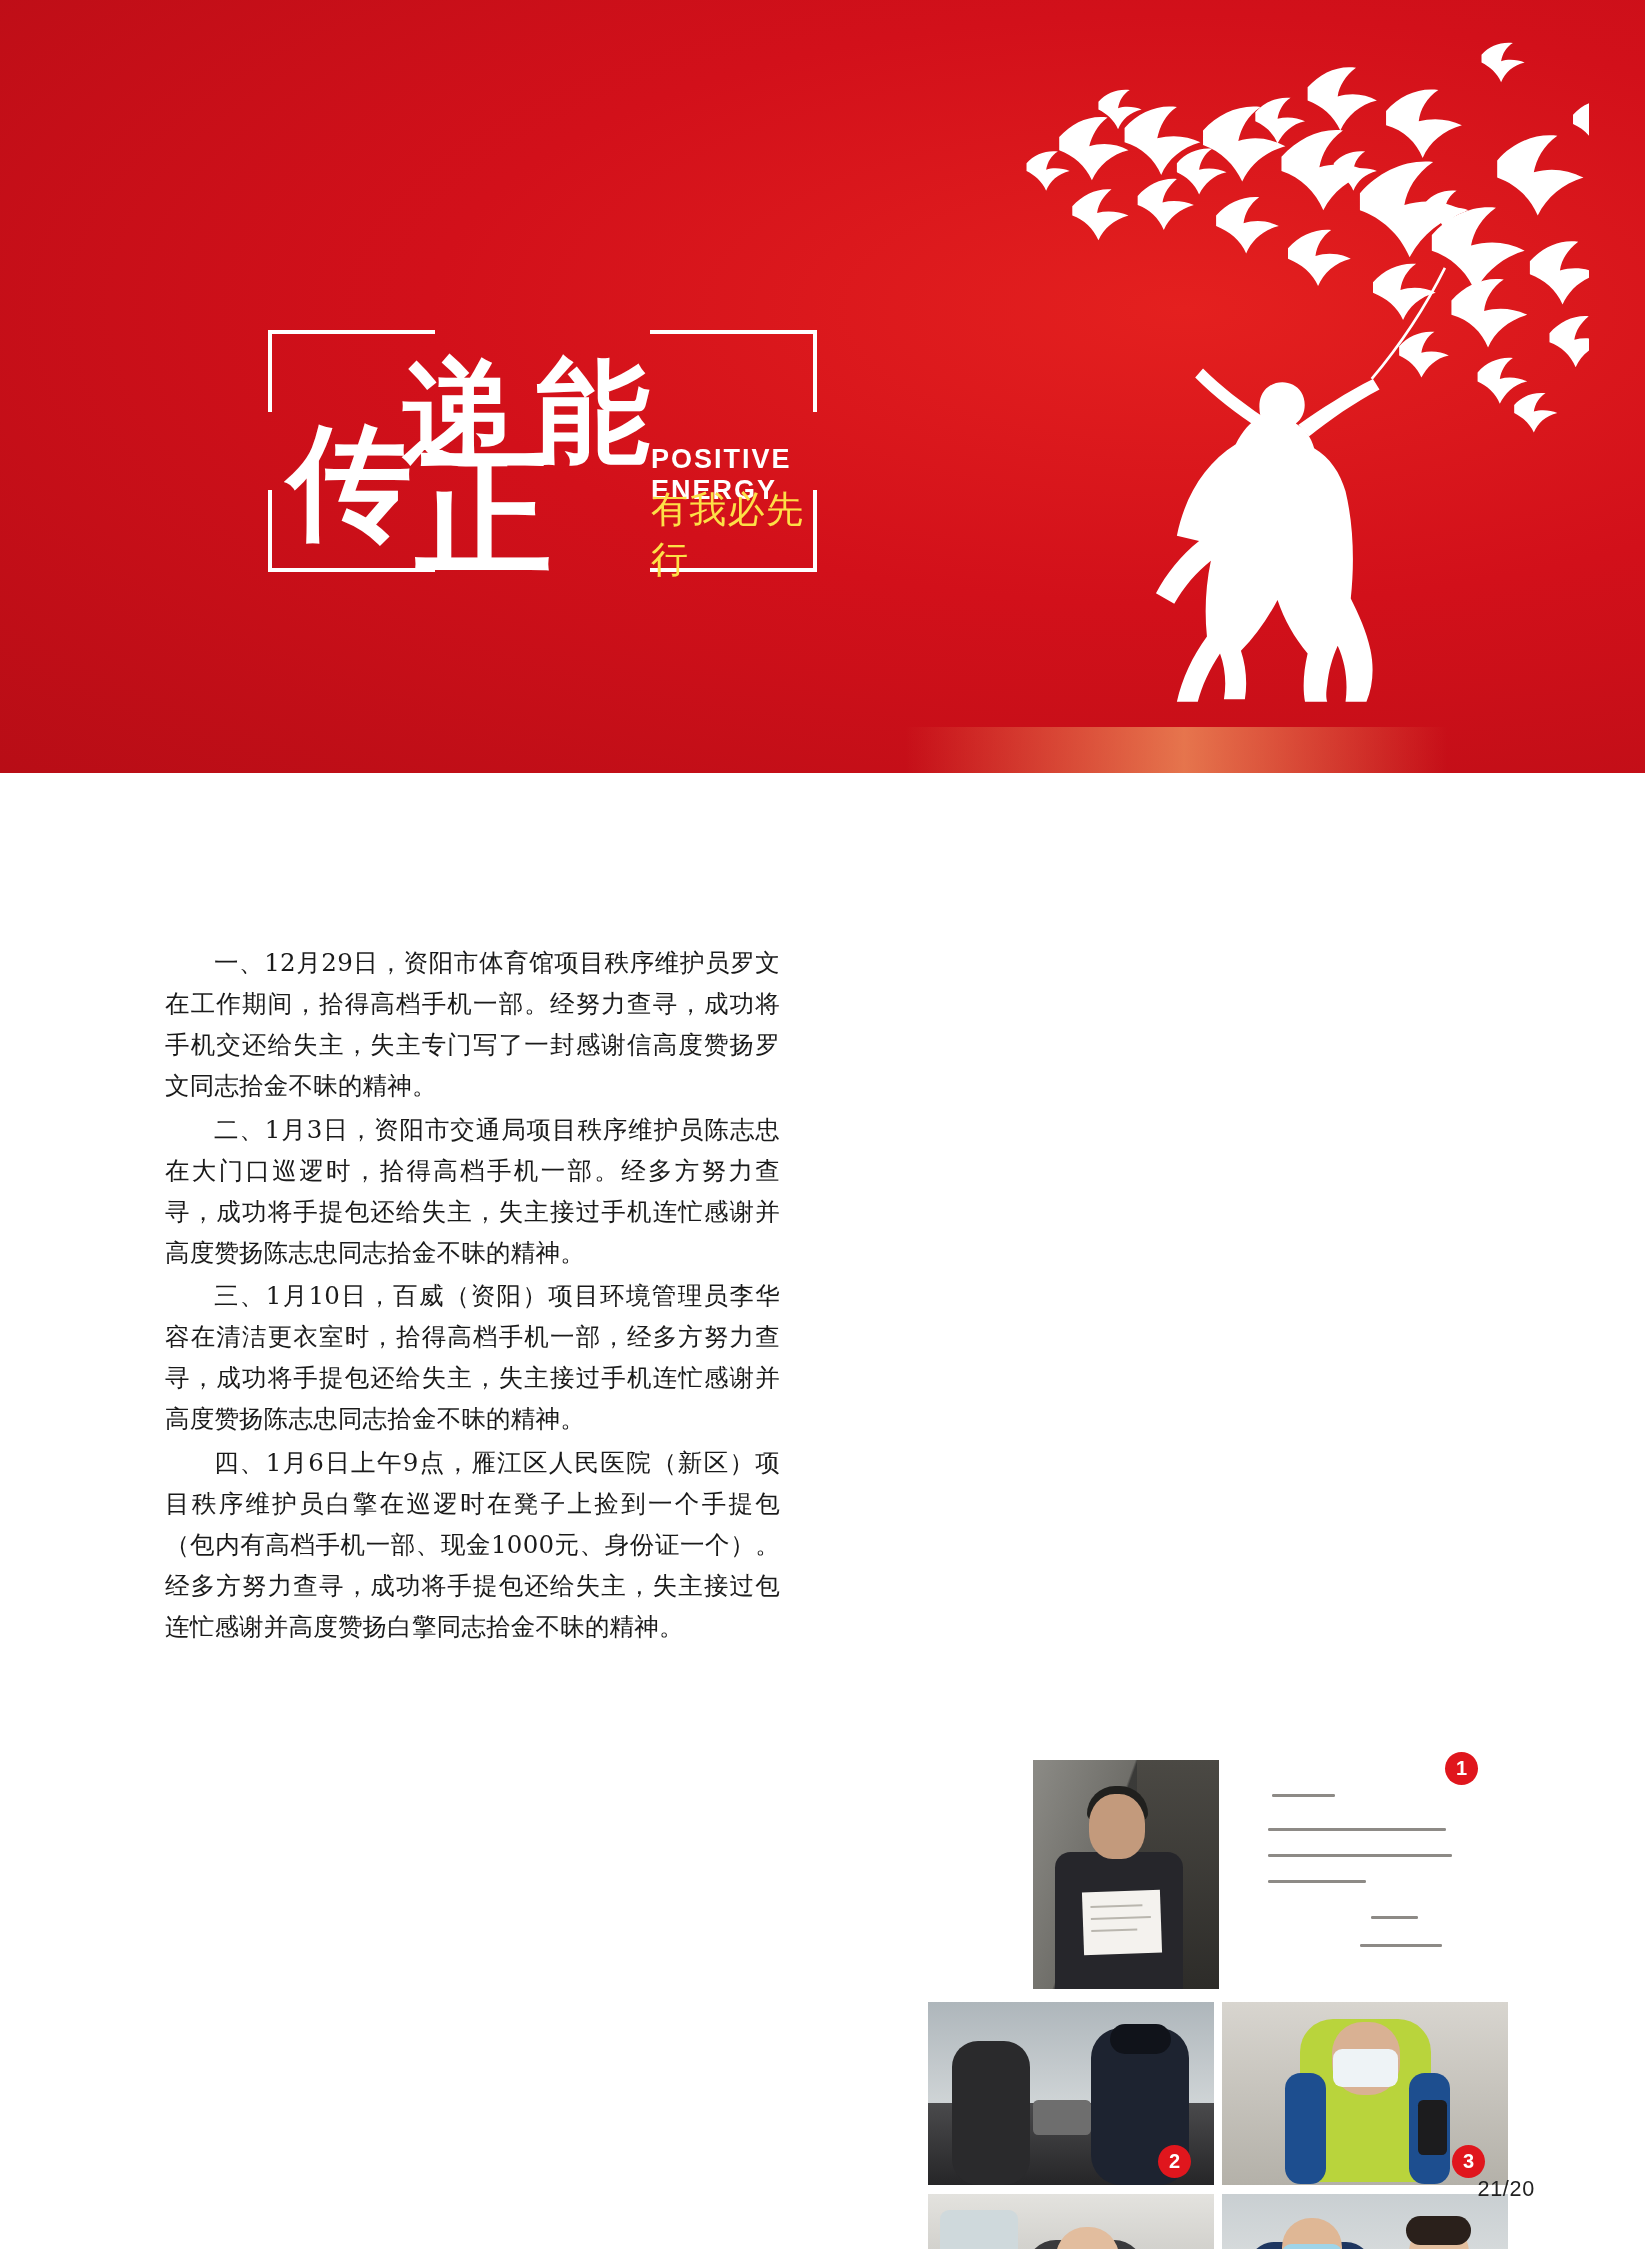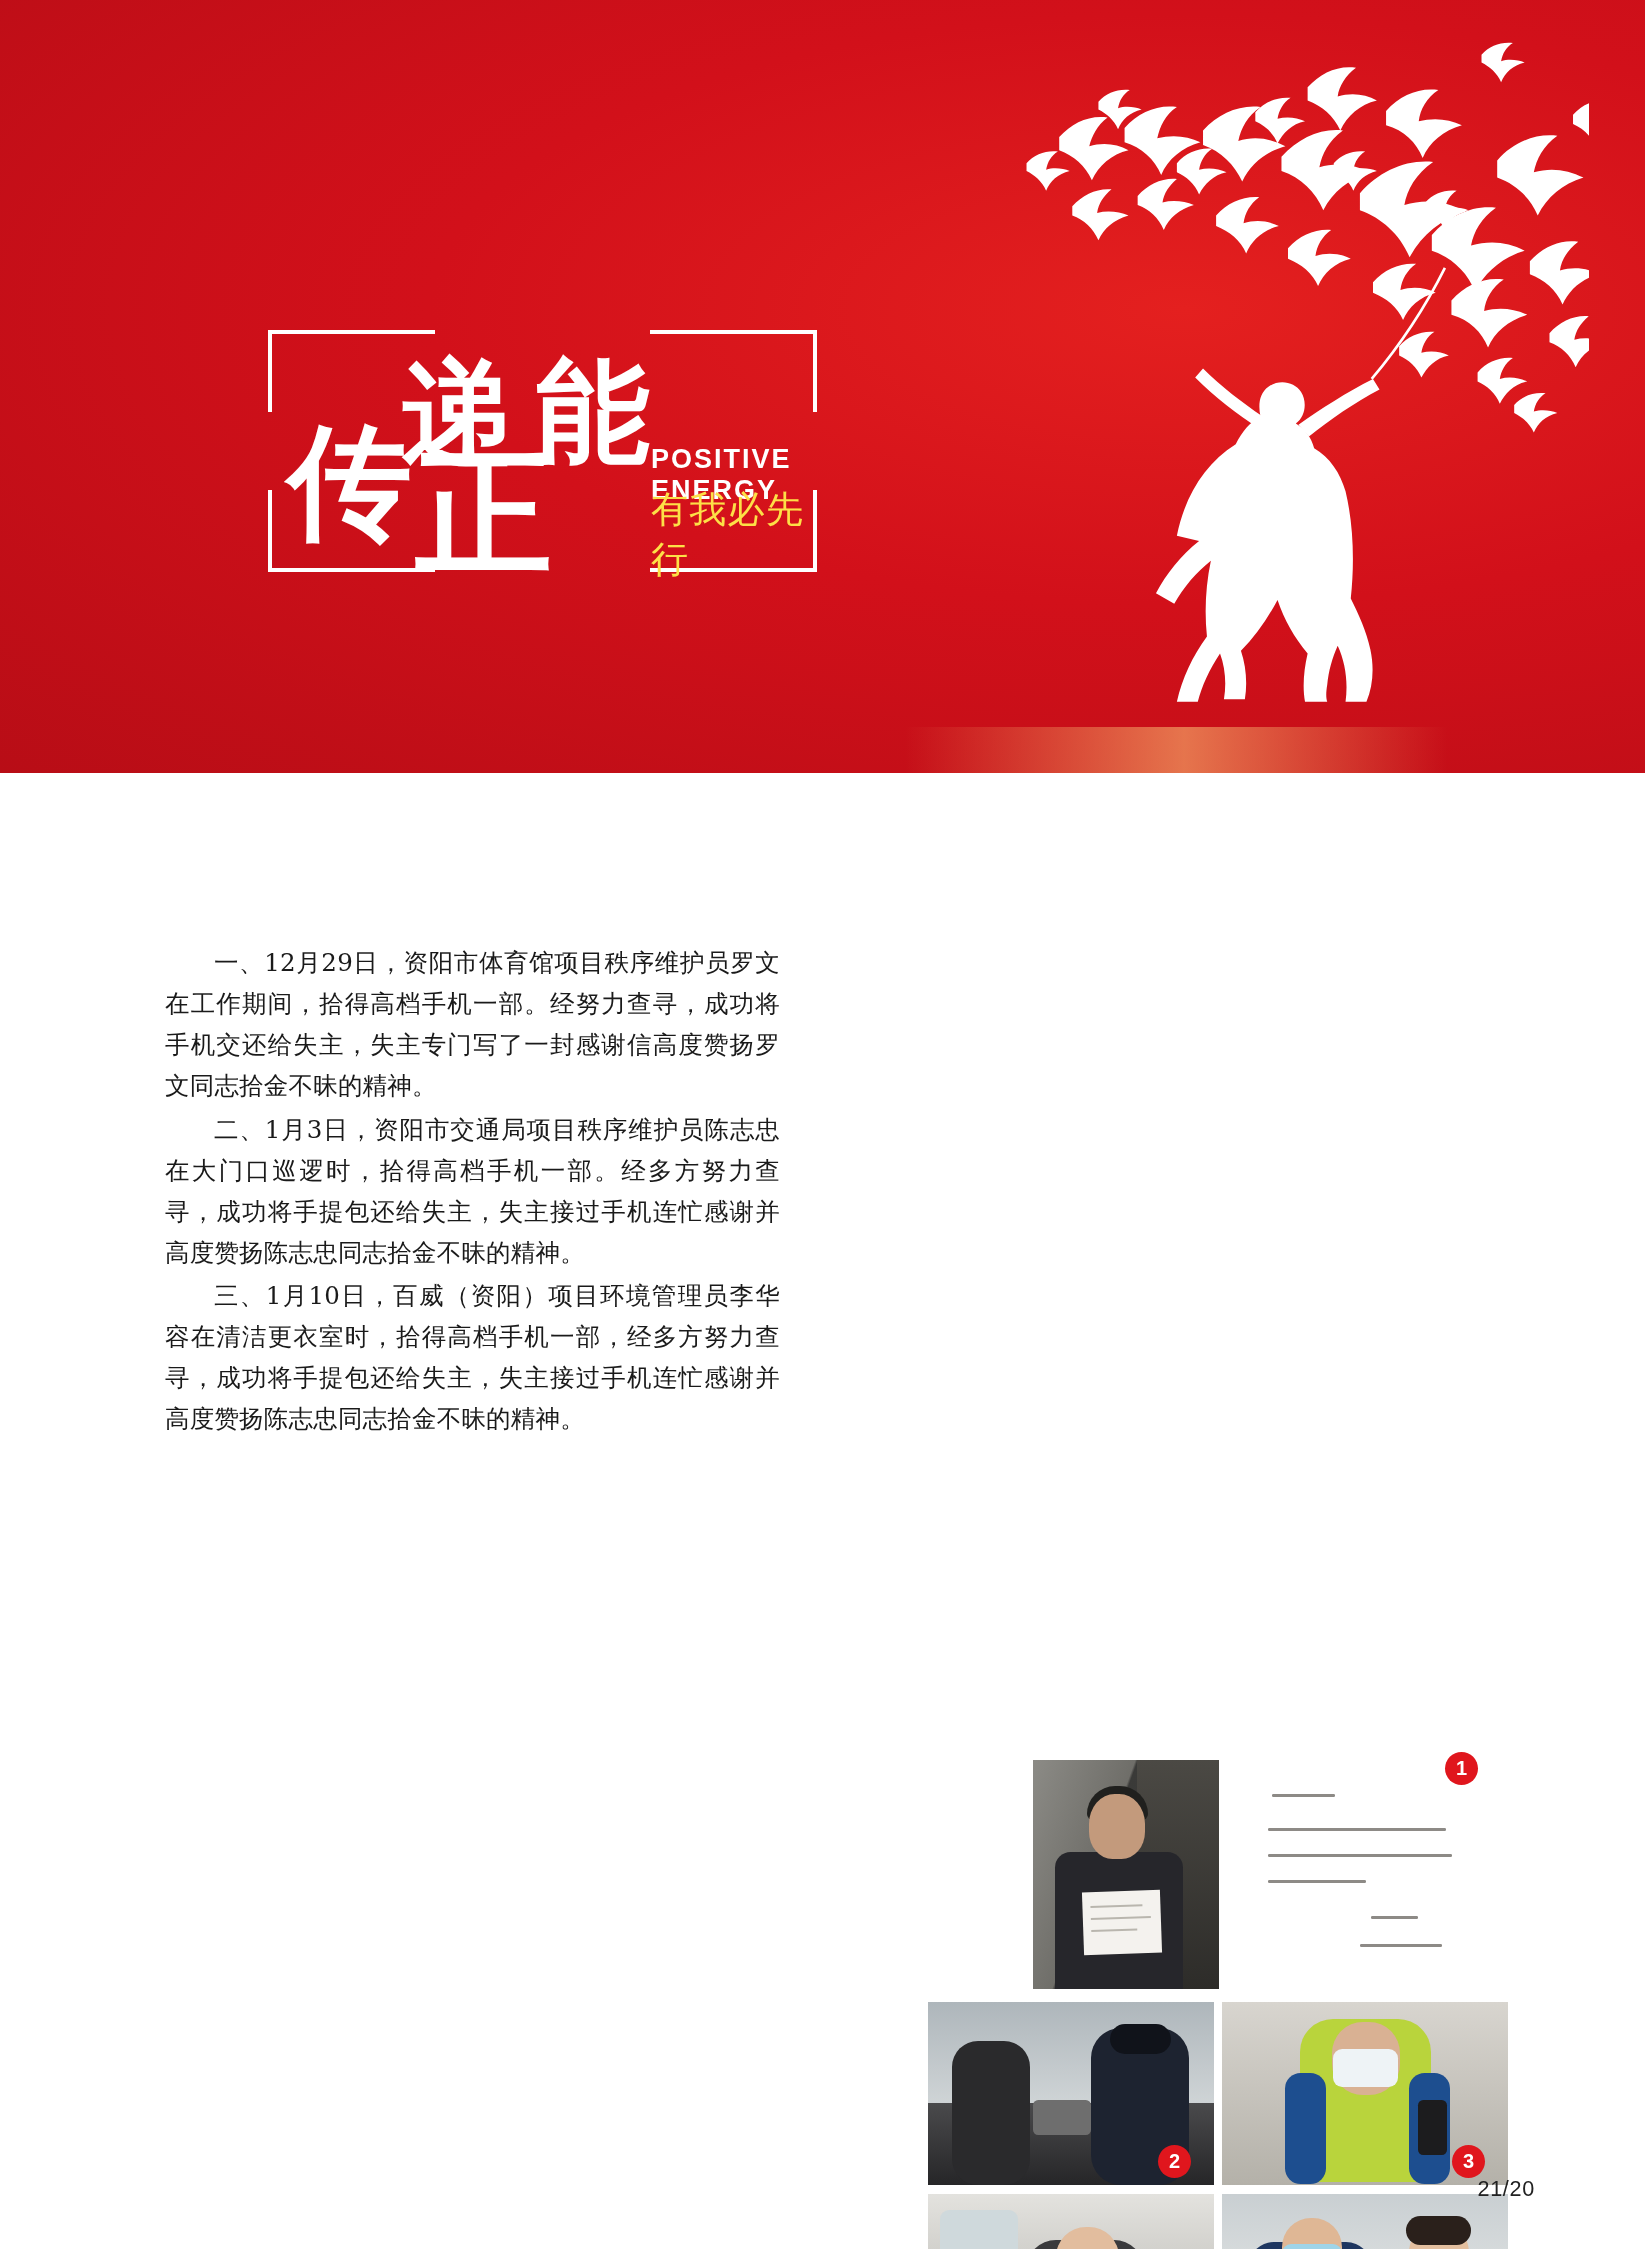--- a/index.html
+++ b/index.html
@@ -311,20 +311,21 @@
 
   <div class="banner-bottom-glow"></div>
 </div>
 
 <div class="page-body">
 
   <div class="article">
     <p>一、12月29日，资阳市体育馆项目秩序维护员罗文在工作期间，拾得高档手机一部。经努力查寻，成功将手机交还给失主，失主专门写了一封感谢信高度赞扬罗文同志拾金不昧的精神。</p>
     <p>二、1月3日，资阳市交通局项目秩序维护员陈志忠在大门口巡逻时，拾得高档手机一部。经多方努力查寻，成功将手提包还给失主，失主接过手机连忙感谢并高度赞扬陈志忠同志拾金不昧的精神。</p>
     <p>三、1月10日，百威（资阳）项目环境管理员李华容在清洁更衣室时，拾得高档手机一部，经多方努力查寻，成功将手提包还给失主，失主接过手机连忙感谢并高度赞扬陈志忠同志拾金不昧的精神。</p>
+    <p>四、1月6日上午9点，雁江区人民医院（新区）项目秩序维护员白擎在巡逻时在凳子上捡到一个手提包（包内有高档手机一部、现金1000元、身份证一个）。经多方努力查寻，成功将手提包还给失主，失主接过包连忙感谢并高度赞扬白擎同志拾金不昧的精神。</p>
   </div>
 
   <div class="photos">
 
     <div class="photo p1">
       <div class="p1-wall"></div>
       <div class="p1-door"></div>
       <div class="p1-body"></div>
       <div class="p1-hair"></div>
       <div class="p1-head"></div>

